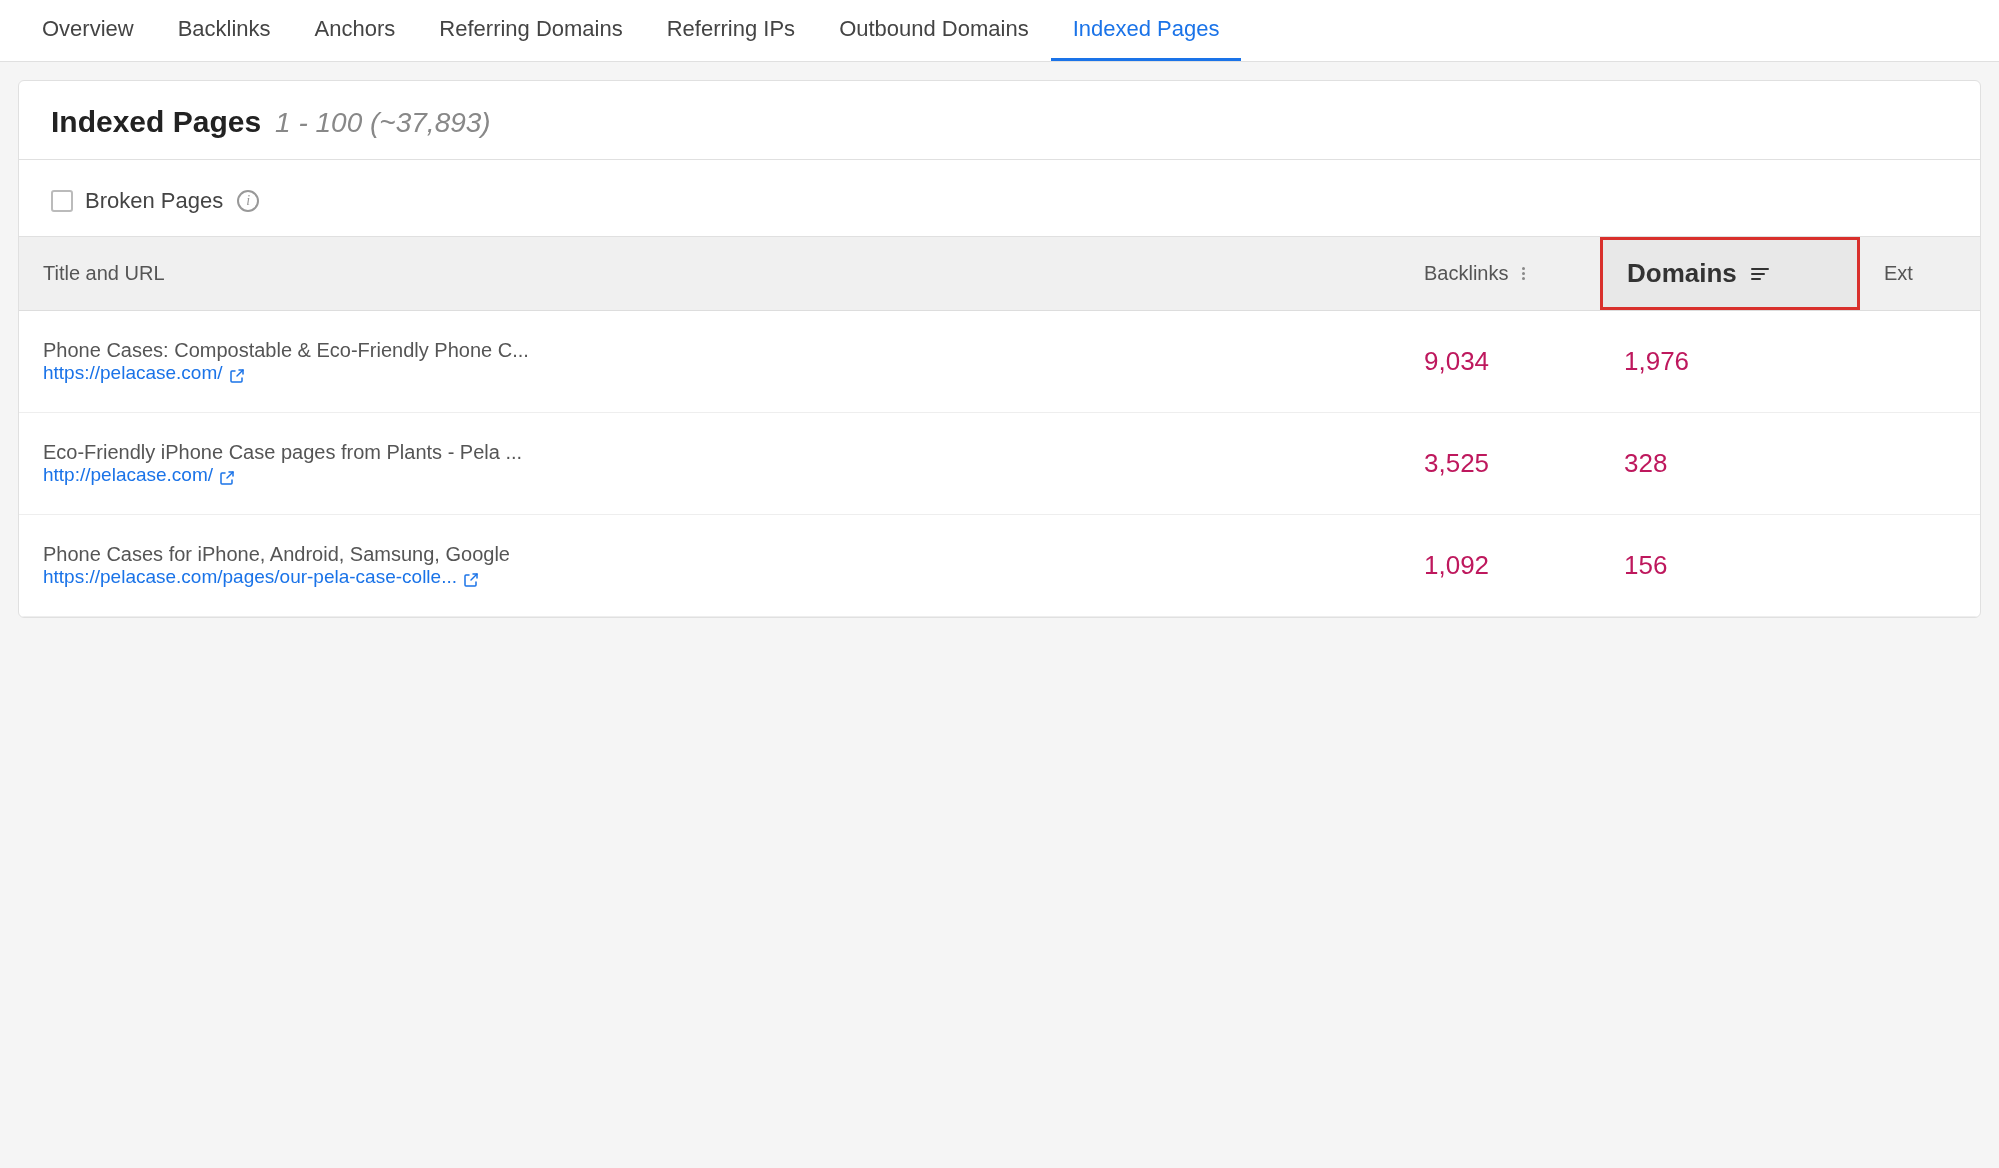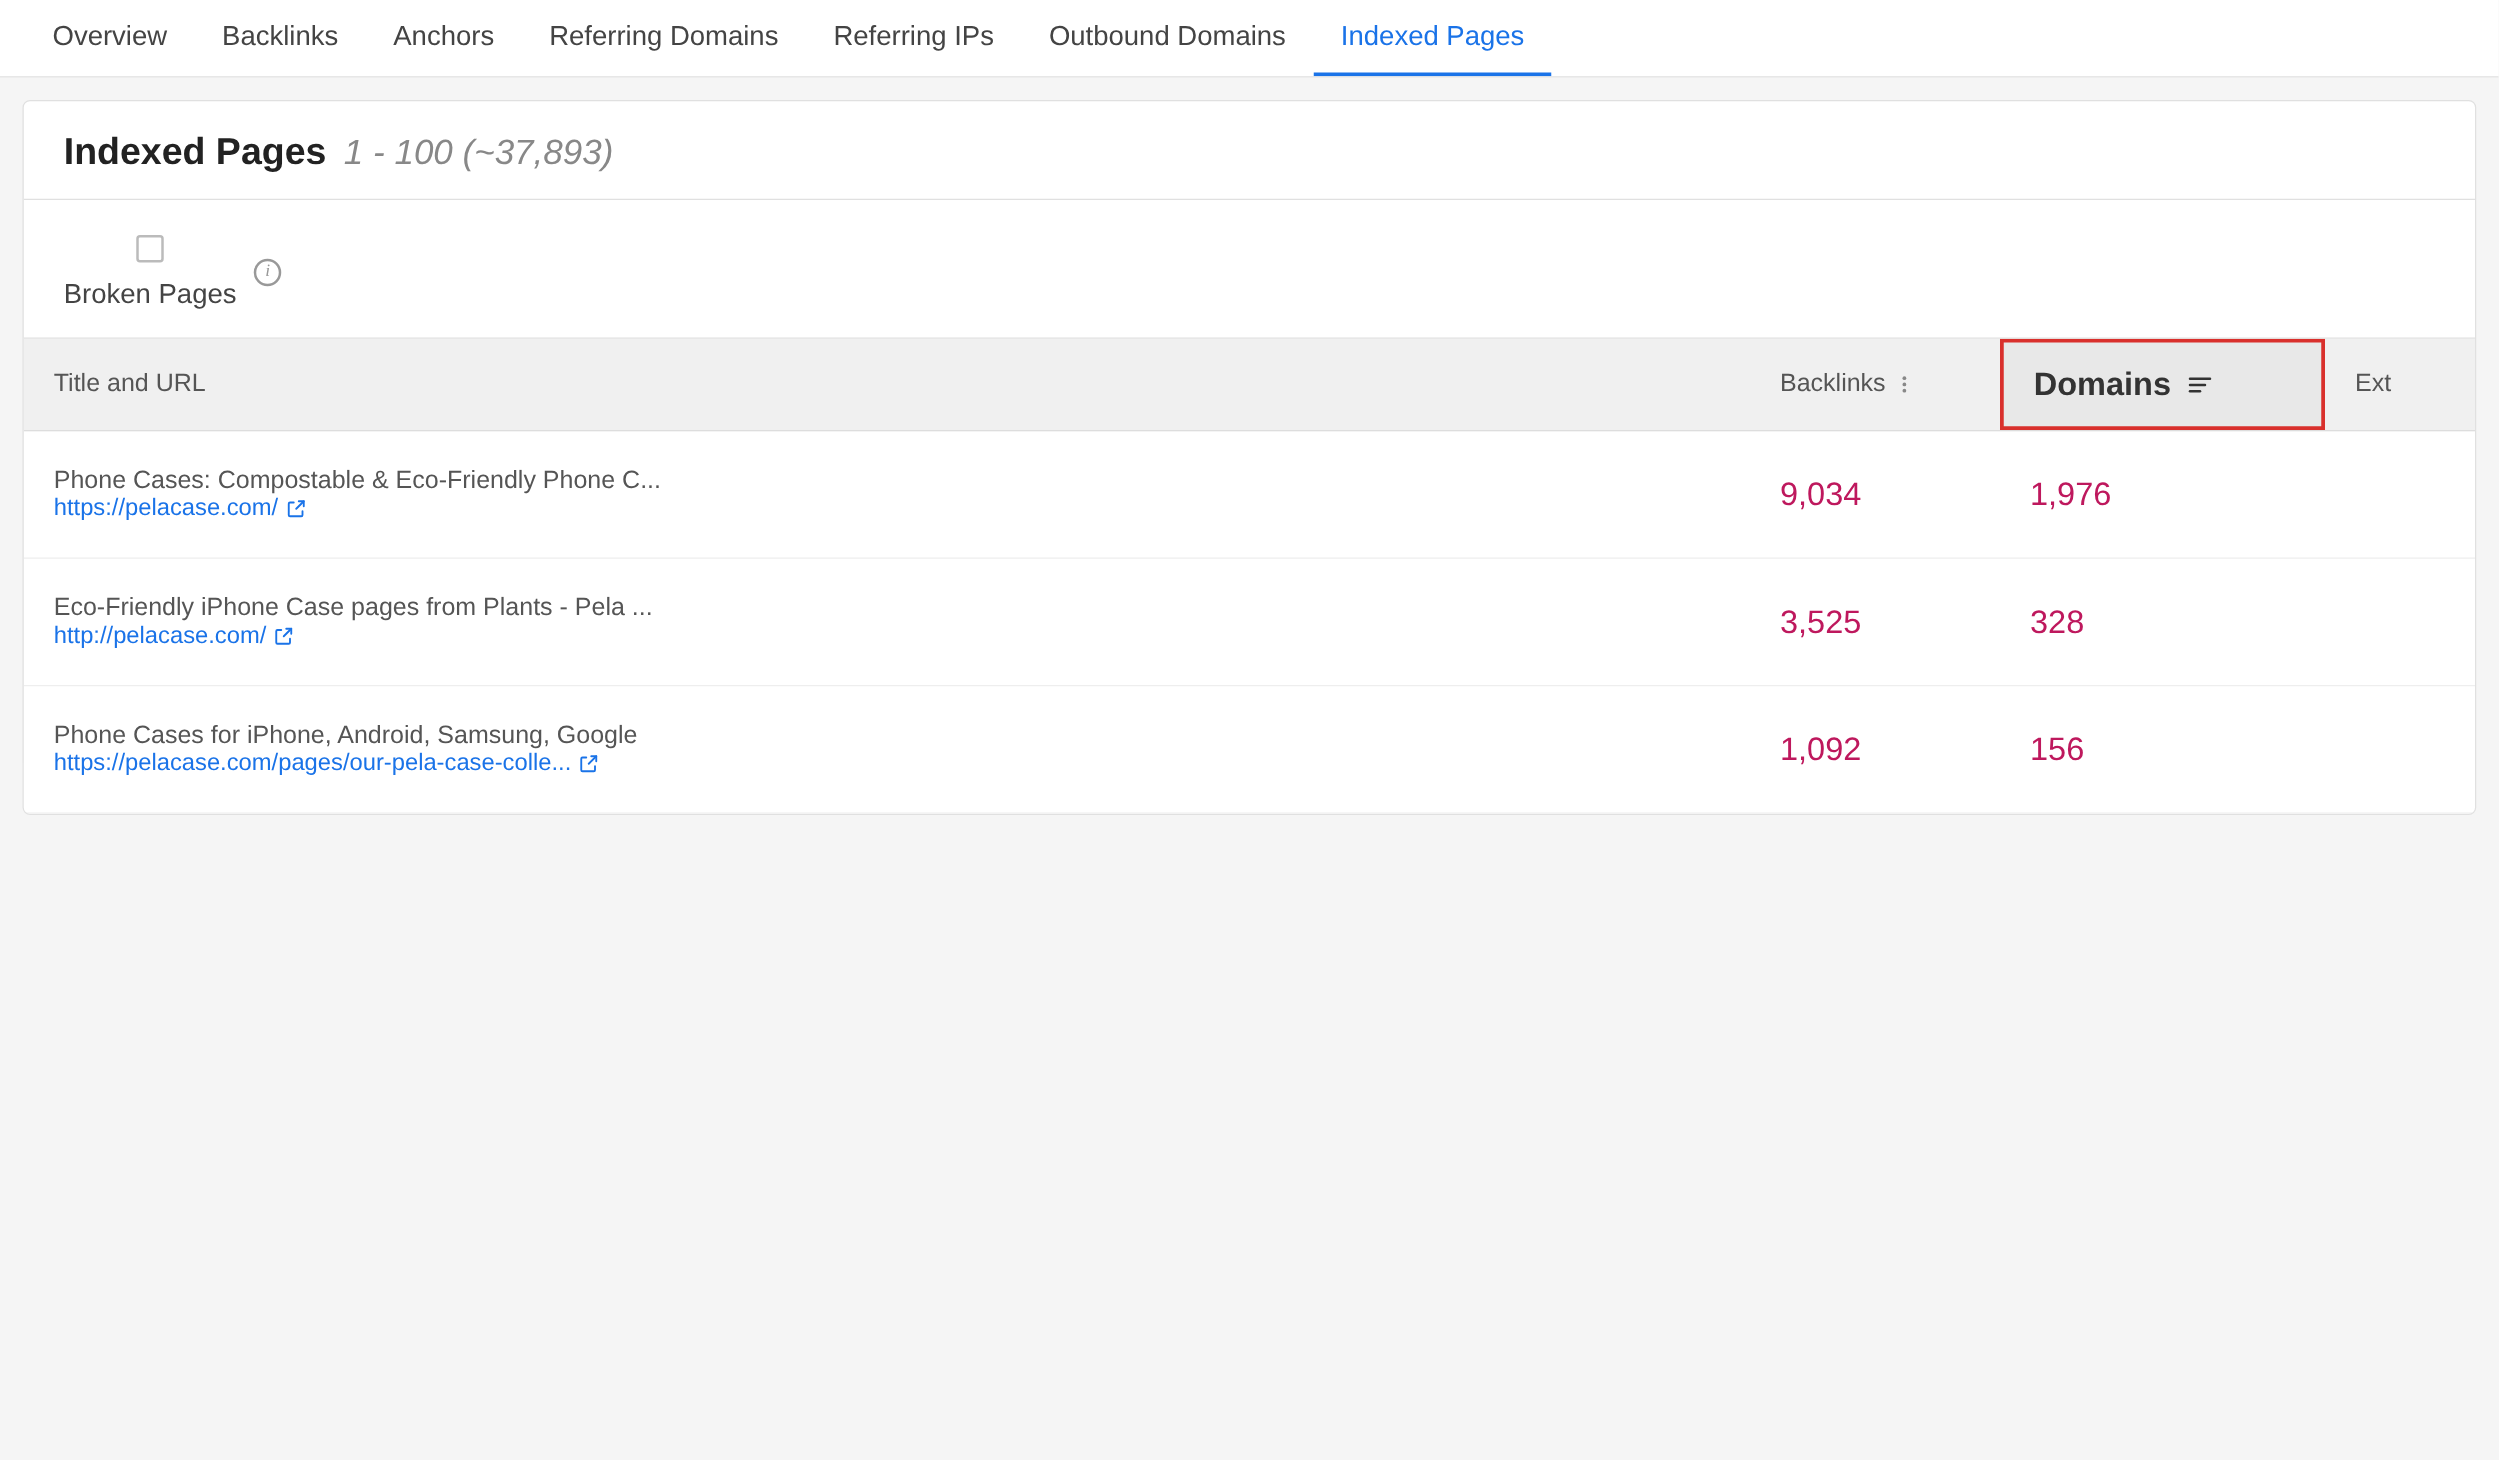--- a/index.html
+++ b/index.html
@@ -75,21 +75,20 @@
       border-bottom: 1px solid #e0e0e0;
       display: flex;
       align-items: center;
       gap: 14px;
     }
     .checkbox-wrapper {
       display: flex;
       align-items: center;
       gap: 12px;
       cursor: pointer;
-      flex-direction: column;
     }
     .checkbox {
       width: 22px;
       height: 22px;
       border: 2px solid #bbb;
       border-radius: 3px;
       background: #fff;
     }
     .checkbox-label {
       font-size: 22px;
@@ -175,21 +174,21 @@
       gap: 0;
     }
     .row-title {
       font-size: 20px;
       color: #555;
     }
     .row-url {
       font-size: 19px;
       color: #1a73e8;
       display: flex;
-      align-items: center;
+      align-items: flex-end;
       gap: 6px;
       cursor: pointer;
       text-decoration: none;
     }
     .ext-link-icon {
       width: 16px;
       height: 16px;
       flex-shrink: 0;
     }
     .num-value {

